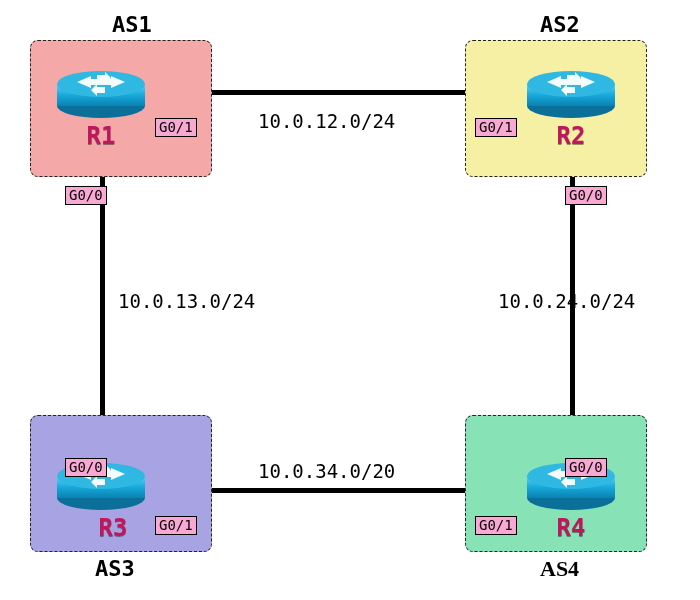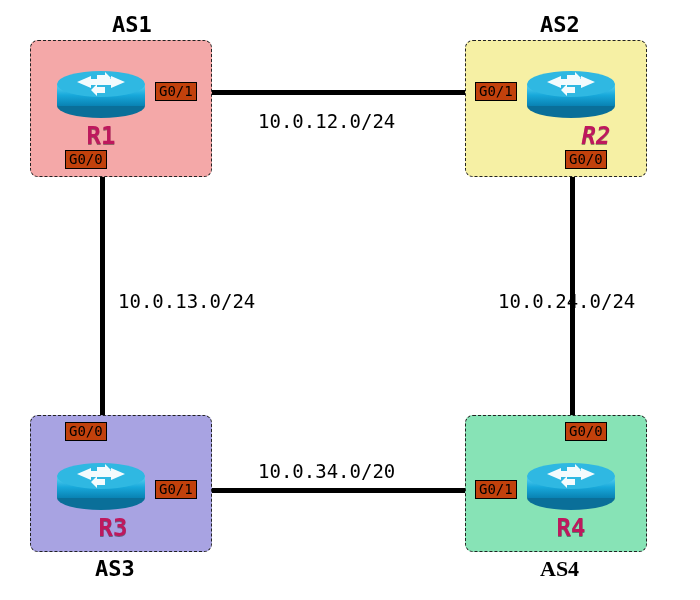--- a/index.html
+++ b/index.html
@@ -38,27 +38,28 @@
     position: absolute;
     color: #be185d;
     font-weight: bold;
     font-size: 24px;
     text-align: center;
     width: 92px;
     text-shadow: 0 1px 0 rgba(0,0,0,0.4);
   }
   .iflabel {
     position: absolute;
-    background: #c2410c;
+    background: #f9a8d4;
     border: 1.5px solid #000;
     font-size: 14px;
     font-family: "Lucida Console", Monaco, monospace;
     padding: 0 3px;
     line-height: 17px;
     height: 17px;
+    margin-top: 36px;
   }
   .netlabel {
     position: absolute;
     font-size: 19px;
     font-family: "Lucida Console", Monaco, monospace;
     color: #000;
   }
   .link {
     position: absolute;
     background: #000;
@@ -121,21 +122,21 @@
       <rect x="2" y="16" width="88" height="22" fill="url(#rg2)"></rect>
       <ellipse cx="46" cy="16" rx="44" ry="13" fill="#2fb8e2"></ellipse>
       <g fill="#ffffff" opacity="0.95">
         <polygon points="22,14 36,8 36,11 48,11 48,17 36,17 36,20"></polygon>
         <polygon points="70,14 56,8 56,11 44,11 44,17 56,17 56,20"></polygon>
         <polygon points="36,22 42,16 42,19 50,19 50,25 42,25 42,28"></polygon>
         <polygon points="56,10 50,4 50,7 42,7 42,13 50,13 50,16"></polygon>
       </g>
     </svg>
   </div>
-  <div class="router-label" style="left:550px; top:122px;font-style:italic;">R2</div>
+  <div class="router-label" style="left:525px; top:122px;">R2</div>
 
   <div class="router" style="left:55px; top:460px;">
     <svg width="92" height="52" viewBox="0 0 92 52">
       <defs>
         <linearGradient id="rg3" x1="0" y1="0" x2="0" y2="1">
           <stop offset="0%" stop-color="#5fd4f2"></stop>
           <stop offset="50%" stop-color="#18a9db"></stop>
           <stop offset="100%" stop-color="#0982b3"></stop>
         </linearGradient>
       </defs>

